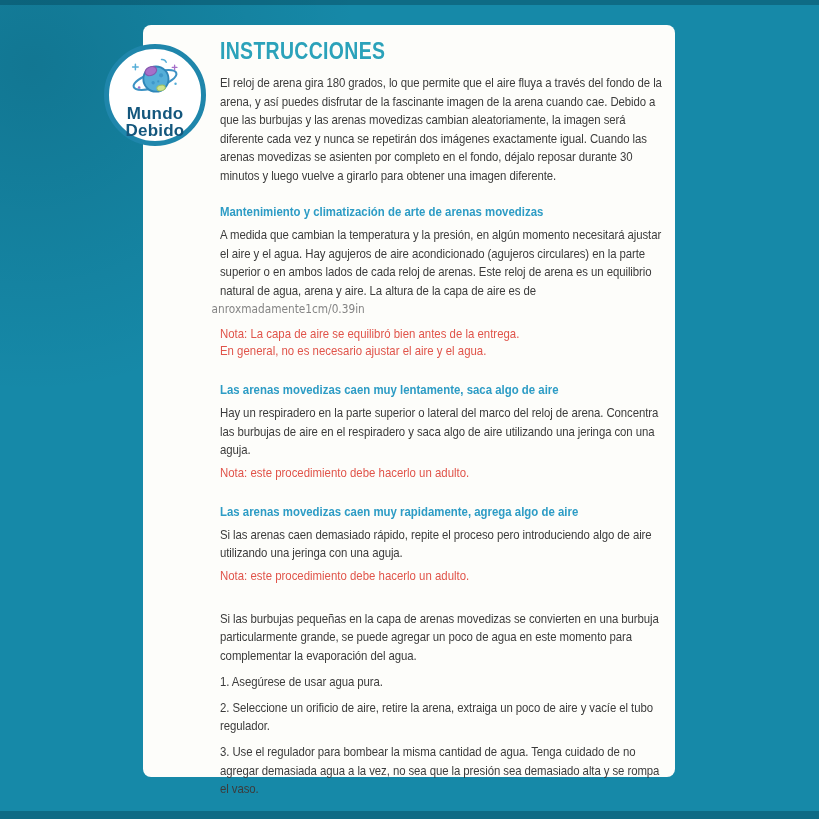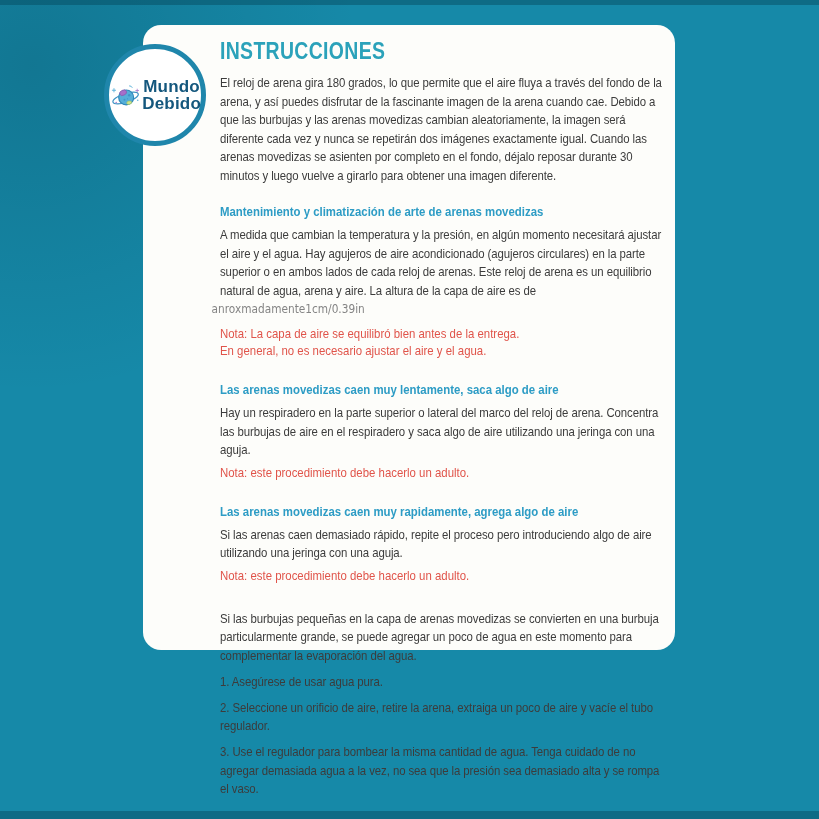--- a/index.html
+++ b/index.html
@@ -9,28 +9,28 @@
     overflow:hidden;
     background:
       radial-gradient(circle at 4% 8%, rgba(0,45,60,.20), rgba(0,45,60,0) 30%),
       #1689a8;
     font-family:"Liberation Sans", sans-serif;
   }
   .edge-band-top{position:absolute;left:0;top:0;width:100%;height:5px;background:rgba(5,70,90,.45);}
   .edge-band-bottom{position:absolute;left:0;bottom:0;width:100%;height:8px;background:rgba(5,70,90,.45);}
 
   .card{
-    position:absolute;left:143px;top:25px;width:532px;height:625px;
-    background:#fdfdfa;border-radius:18px;
+    position:absolute;left:143px;top:25px;width:532px;height:752px;
+    background:#fdfdfa;border-radius:8px;
   }
 
   .logo{
     position:absolute;left:104px;top:44px;width:102px;height:102px;
     background:#ffffff;border:5px solid #1f86ab;border-radius:50%;
-    box-sizing:border-box;display:flex;align-items:center;
+    box-sizing:border-box;display:flex;flex-direction:column;align-items:center;
     z-index:3;
   }
   .logo svg{margin-top:6px;}
   .logo-text{color:#14577d;font-weight:bold;font-size:17px;line-height:17px;text-align:center;letter-spacing:.2px;}
 
   .content{
     position:absolute;left:77px;top:13px;width:530px;
     transform:scaleX(0.845);transform-origin:0 0;
   }
   .title{

